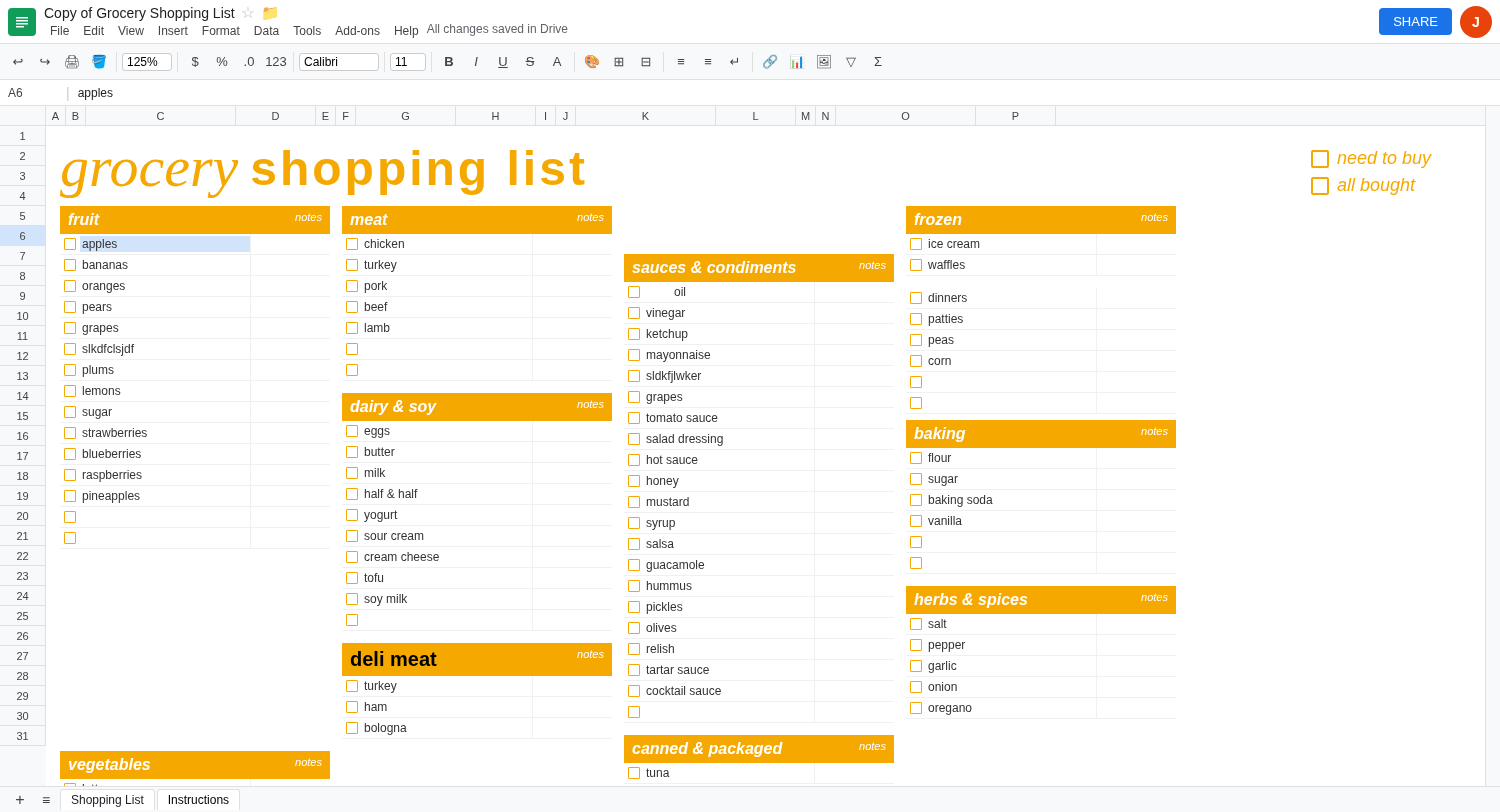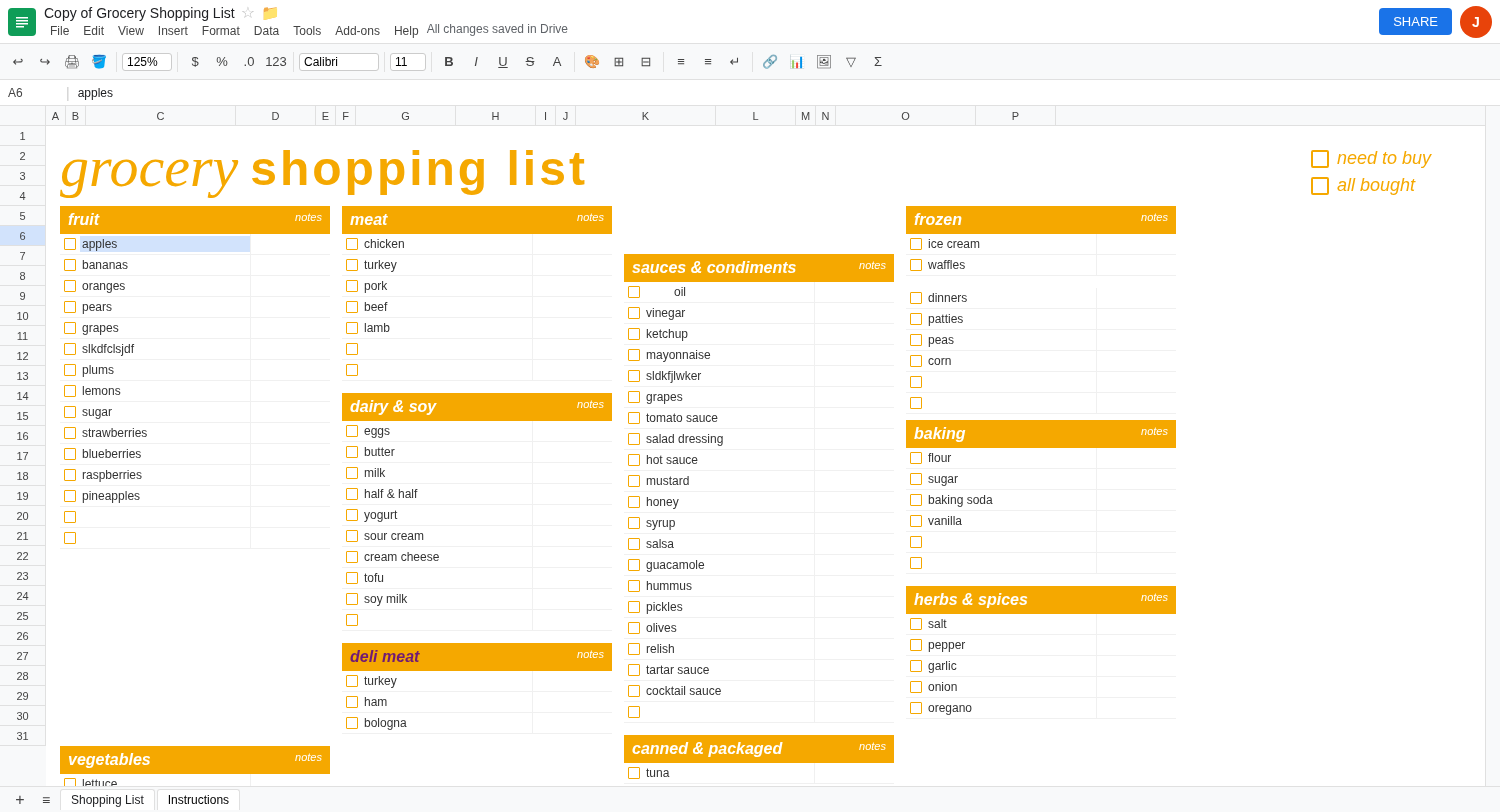--- a/index.html
+++ b/index.html
@@ -446,21 +446,21 @@
                 <div style="display: flex; align-items: center; border-bottom: 1px solid rgb(240, 240, 240); min-height: 20px; background: rgb(255, 255, 255);">
                   <div style="width: 12px; height: 12px; border: 1.5px solid rgb(245, 168, 0); background: transparent; margin: 3px 4px; flex-shrink: 0; border-radius: 1px;"></div>
                   <span style="font-size: 12px; color: rgb(51, 51, 51); flex: 1 1 0%; padding: 1px 2px;"></span>
                   <div style="width: 80px; border-left: 1px solid rgb(240, 240, 240); min-height: 20px;"></div>
                 </div>
               </div>
           </div>
 
           <div style="margin-top:12px;">
             <div style="background:#f5a800; padding:5px 8px; display:flex; justify-content:space-between;">
-              <span style="font-size:16px;font-weight:bold;color:#701a75;font-style:italic;">deli meat</span>
+              <span style="font-size:20px;font-weight:bold;color:#000000;">deli meat</span>
               <span style="font-size:11px;color:#fff;font-style:italic;">notes</span>
             </div>
             <div id="deli-rows">
                 <div style="display: flex; align-items: center; border-bottom: 1px solid rgb(240, 240, 240); min-height: 20px; background: rgb(255, 255, 255);">
                   <div style="width: 12px; height: 12px; border: 1.5px solid rgb(245, 168, 0); background: transparent; margin: 3px 4px; flex-shrink: 0; border-radius: 1px;"></div>
                   <span style="font-size: 12px; color: rgb(51, 51, 51); flex: 1 1 0%; padding: 1px 2px;">turkey</span>
                   <div style="width: 80px; border-left: 1px solid rgb(240, 240, 240); min-height: 20px;"></div>
                 </div>
                 <div style="display: flex; align-items: center; border-bottom: 1px solid rgb(240, 240, 240); min-height: 20px; background: rgb(255, 255, 255);">
                   <div style="width: 12px; height: 12px; border: 1.5px solid rgb(245, 168, 0); background: transparent; margin: 3px 4px; flex-shrink: 0; border-radius: 1px;"></div>
@@ -522,26 +522,26 @@
                 <span style="font-size: 12px; color: rgb(51, 51, 51); flex: 1 1 0%; padding: 1px 2px;">salad dressing</span>
                 <div style="width: 80px; border-left: 1px solid rgb(240, 240, 240); min-height: 20px;"></div>
               </div>
               <div style="display: flex; align-items: center; border-bottom: 1px solid rgb(240, 240, 240); min-height: 20px; background: rgb(255, 255, 255);">
                 <div style="width: 12px; height: 12px; border: 1.5px solid rgb(245, 168, 0); background: transparent; margin: 3px 4px; flex-shrink: 0; border-radius: 1px;"></div>
                 <span style="font-size: 12px; color: rgb(51, 51, 51); flex: 1 1 0%; padding: 1px 2px;">hot sauce</span>
                 <div style="width: 80px; border-left: 1px solid rgb(240, 240, 240); min-height: 20px;"></div>
               </div>
               <div style="display: flex; align-items: center; border-bottom: 1px solid rgb(240, 240, 240); min-height: 20px; background: rgb(255, 255, 255);">
                 <div style="width: 12px; height: 12px; border: 1.5px solid rgb(245, 168, 0); background: transparent; margin: 3px 4px; flex-shrink: 0; border-radius: 1px;"></div>
+                <span style="font-size: 12px; color: rgb(51, 51, 51); flex: 1 1 0%; padding: 1px 2px;">honey</span>
+                <div style="width: 80px; border-left: 1px solid rgb(240, 240, 240); min-height: 20px;"></div>
+              </div>
+              <div style="display: flex; align-items: center; border-bottom: 1px solid rgb(240, 240, 240); min-height: 20px; background: rgb(255, 255, 255);">
+                <div style="width: 12px; height: 12px; border: 1.5px solid rgb(245, 168, 0); background: transparent; margin: 3px 4px; flex-shrink: 0; border-radius: 1px;"></div>
                 <span style="font-size: 12px; color: rgb(51, 51, 51); flex: 1 1 0%; padding: 1px 2px;">mustard</span>
-                <div style="width: 80px; border-left: 1px solid rgb(240, 240, 240); min-height: 20px;"></div>
-              </div>
-              <div style="display: flex; align-items: center; border-bottom: 1px solid rgb(240, 240, 240); min-height: 20px; background: rgb(255, 255, 255);">
-                <div style="width: 12px; height: 12px; border: 1.5px solid rgb(245, 168, 0); background: transparent; margin: 3px 4px; flex-shrink: 0; border-radius: 1px;"></div>
-                <span style="font-size: 12px; color: rgb(51, 51, 51); flex: 1 1 0%; padding: 1px 2px;">honey</span>
                 <div style="width: 80px; border-left: 1px solid rgb(240, 240, 240); min-height: 20px;"></div>
               </div>
               <div style="display: flex; align-items: center; border-bottom: 1px solid rgb(240, 240, 240); min-height: 20px; background: rgb(255, 255, 255);">
                 <div style="width: 12px; height: 12px; border: 1.5px solid rgb(245, 168, 0); background: transparent; margin: 3px 4px; flex-shrink: 0; border-radius: 1px;"></div>
                 <span style="font-size: 12px; color: rgb(51, 51, 51); flex: 1 1 0%; padding: 1px 2px;">syrup</span>
                 <div style="width: 80px; border-left: 1px solid rgb(240, 240, 240); min-height: 20px;"></div>
               </div>
               <div style="display: flex; align-items: center; border-bottom: 1px solid rgb(240, 240, 240); min-height: 20px; background: rgb(255, 255, 255);">
                 <div style="width: 12px; height: 12px; border: 1.5px solid rgb(245, 168, 0); background: transparent; margin: 3px 4px; flex-shrink: 0; border-radius: 1px;"></div>
                 <span style="font-size: 12px; color: rgb(51, 51, 51); flex: 1 1 0%; padding: 1px 2px;">salsa</span>

